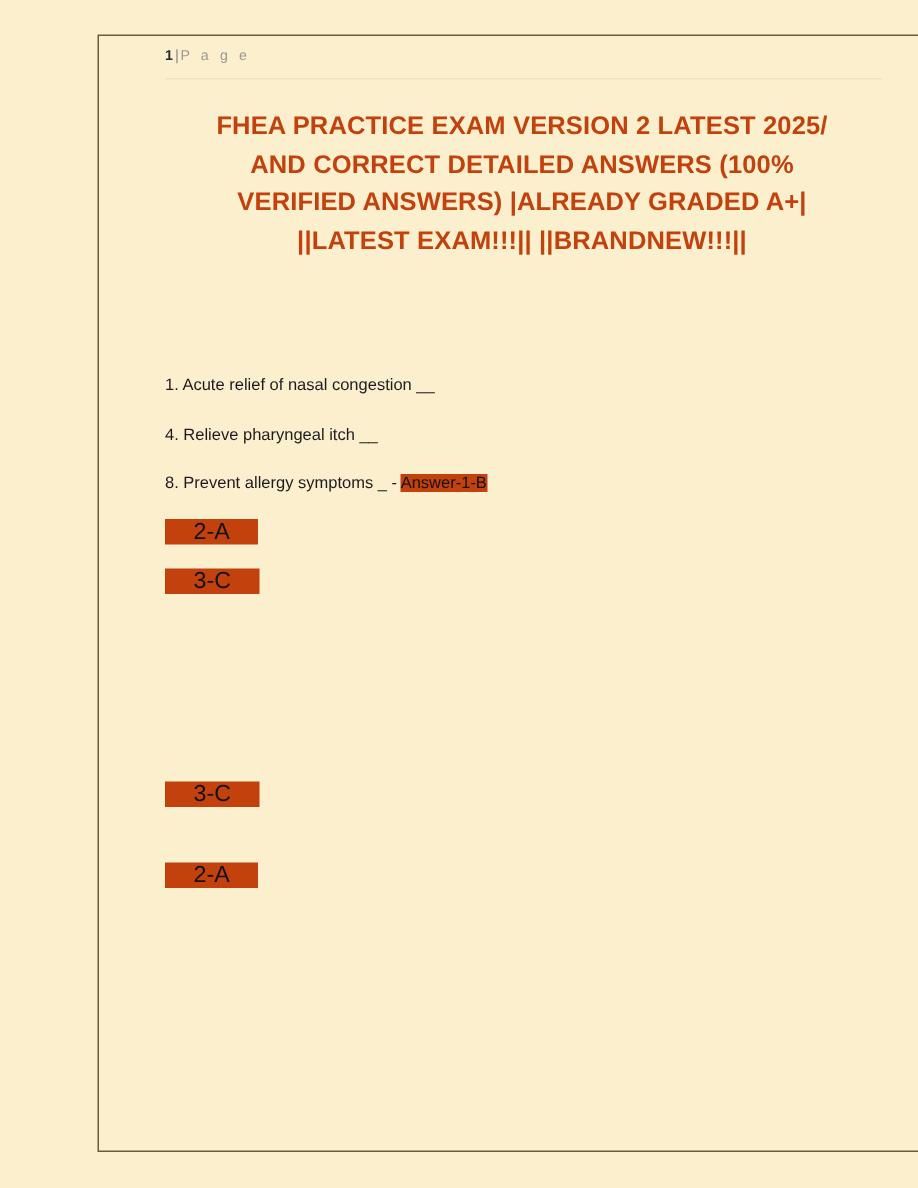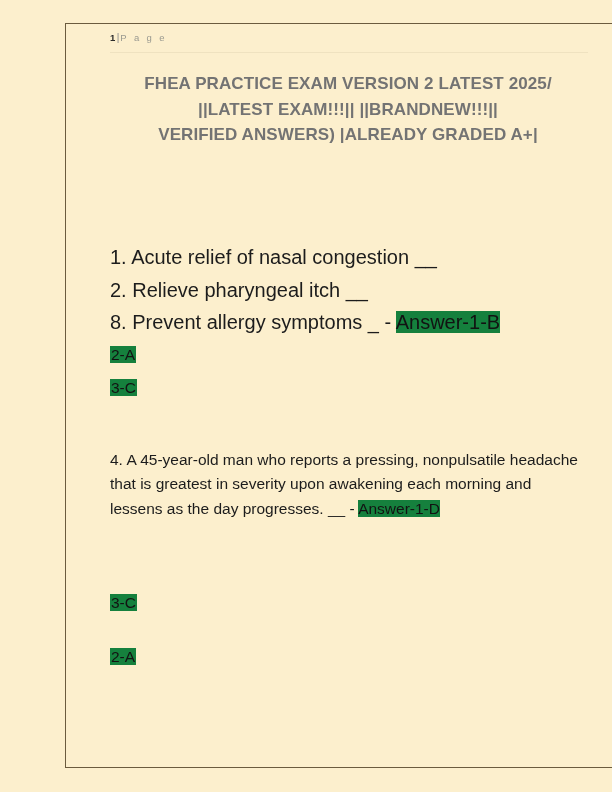--- a/index.html
+++ b/index.html
@@ -78,55 +78,55 @@
     background: #efe2c0;
   }
   .title-block {
     position: absolute;
     left: 40px;
     top: 48px;
     width: 486px;
     text-align: center;
   }
   .title-line {
-    color: #737373;
+    color: #c2410c;
     font-weight: bold;
     font-size: 17px;
     line-height: 25.5px;
     letter-spacing: 0.1px;
     white-space: nowrap;
   }
   .body-block {
     position: absolute;
     left: 45px;
     top: 222px;
     width: 488px;
   }
   .q-line {
     color: #1c1c1c;
-    font-size: 20px;
+    font-size: 11px;
     line-height: 24px;
     margin-bottom: 8.5px;
   }
   .q-para {
     color: #1c1c1c;
     font-size: 15.5px;
     line-height: 24.5px;
     width: 470px;
   }
   .hl {
-    background: #15803d;
+    background: #c2410c;
     color: #121212;
   }
   .ans-line {
     font-size: 15.5px;
     line-height: 24px;
   }
   .ans-line span.hl {
-    padding: 0 1px;
+    padding: 0 19px;
   }
   .spacer-sm { height: 9px; }
   .spacer-md { height: 30px; }
   .spacer-lg { height: 40px; }
   .spacer-xl { height: 48px; }
 </style>
 </head>
 <body>
 
 <div class="page">
@@ -137,41 +137,41 @@
 
     <div class="header">
       <div class="header-line">
         <span class="header-num">1</span><span class="header-sep">|</span><span class="header-word">P a g e</span>
       </div>
     </div>
     <div class="header-rule"></div>
 
     <div class="title-block">
       <div class="title-line">FHEA PRACTICE EXAM VERSION 2 LATEST 2025/</div>
+      <div class="title-line">AND CORRECT DETAILED ANSWERS (100%</div>
+      <div class="title-line">VERIFIED ANSWERS) |ALREADY GRADED A+|</div>
       <div class="title-line">||LATEST EXAM!!!|| ||BRANDNEW!!!||</div>
-      <div class="title-line">VERIFIED ANSWERS) |ALREADY GRADED A+|</div>
     </div>
 
     <div class="body-block">
 
       <div class="q-line">1. Acute relief of nasal congestion __</div>
 
-      <div class="q-line">2. Relieve pharyngeal itch __</div>
+      <div class="q-line">4. Relieve pharyngeal itch __</div>
 
       <div class="q-line"><span>8. Prevent allergy symptoms _ - </span><span class="hl">Answer-1-B</span></div>
 
       <div class="ans-line"><span class="hl">2-A</span></div>
 
       <div class="spacer-sm"></div>
 
       <div class="ans-line"><span class="hl">3-C</span></div>
 
       <div class="spacer-xl"></div>
 
-      <div class="q-para"><span>4. A 45-year-old man who reports a pressing, nonpulsatile headache that is greatest in severity upon awakening each morning and lessens as the day progresses. __ - </span><span class="hl">Answer-1-D</span></div>
 
       <div class="spacer-lg"></div>
 
 
       <div class="spacer-md"></div>
 
       <div class="ans-line"><span class="hl">3-C</span></div>
 
       <div class="spacer-md"></div>
 

